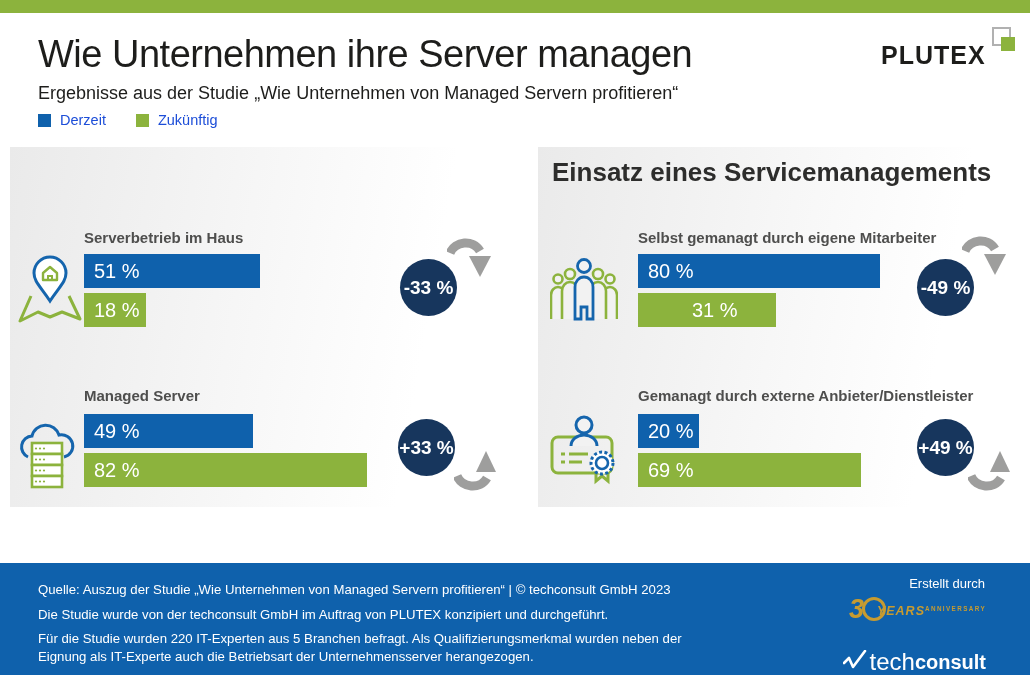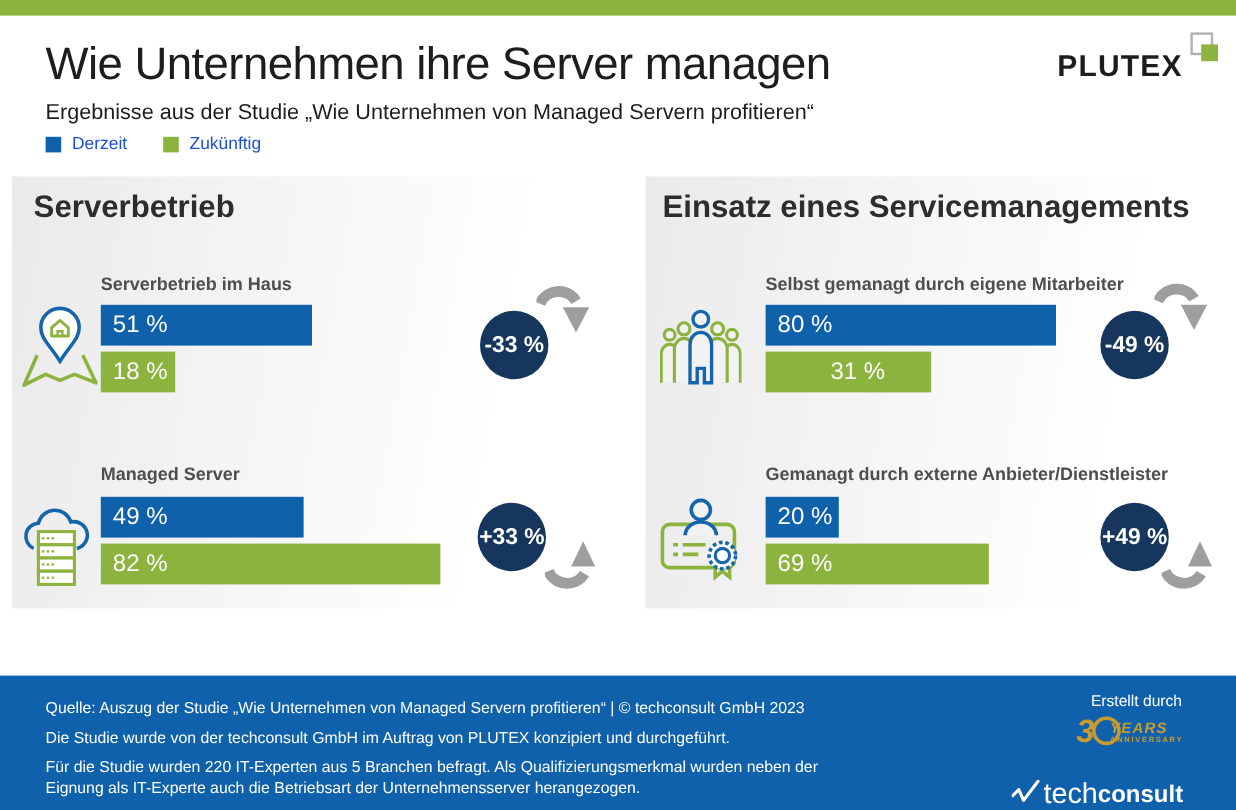--- a/index.html
+++ b/index.html
@@ -34,21 +34,21 @@
   
   .footer{left:0;top:563px;width:1030px;height:112px;background:#0F61AC;}
   .f-line{color:#ffffff;font-size:13.2px;white-space:nowrap;}
   .f-para{color:#ffffff;font-size:13.2px;line-height:18px;width:690px;}
   .erstellt{color:#ffffff;font-size:13px;}
   
   .tc{display:flex;flex-direction:column;align-items:flex-end;}
   .tc-anniv{display:flex;align-items:center;height:26px;margin-bottom:1px;}
   .tc-3{color:#C79B30;font-size:27px;font-weight:700;font-style:italic;line-height:26px;}
   .tc-0{width:18px;height:18px;border:3px solid #C79B30;border-radius:50%;margin-left:-2px;}
-  .tc-years-stack{display:flex;flex-direction:column;margin-left:-9px;margin-top:4px;}
+  .tc-years-stack{display:flex;flex-direction:row;margin-left:-9px;margin-top:4px;}
   .tc-years{color:#C79B30;font-size:12.5px;font-weight:700;font-style:italic;letter-spacing:1px;line-height:12px;}
   .tc-annivers{color:#C79B30;font-size:6.3px;font-weight:700;letter-spacing:1.4px;line-height:8px;}
   .tc-name{display:flex;align-items:center;margin-top:26px;}
   .tc-check{margin-right:3px;}
   .tc-light{color:#fff;font-size:24px;line-height:26px;}
   .tc-bold{color:#fff;font-size:20px;font-weight:700;line-height:26px;}
   .tc-tag{color:#fff;font-size:7.6px;font-weight:700;font-style:italic;letter-spacing:1.6px;margin-top:3px;}
 </style>
 </head>
 <body>
@@ -67,21 +67,20 @@
     <span class="swatch" style="background: rgb(140, 179, 61);"></span>
     <span class="legend-label">Zukünftig</span>
   </div>
 </div>
 
 <div class="abs plutex-text">PLUTEX</div>
 <div class="abs plutex-sq-gray"></div>
 <div class="abs plutex-sq-green"></div>
 
 <section class="abs panel panel-l">
-  <h2 class="abs panel-title" style="left:18px;top:10px;margin:0;">Serverbetrieb</h2>
 
   <div class="abs group-label" style="left:74px;top:82px;">Serverbetrieb im Haus</div>
   <div class="abs bar" style="left: 74px; top: 107px; width: 176px; background: rgb(15, 97, 172);">
     <span class="bar-label">51 %</span>
   </div>
   <div class="abs bar" style="left: 74px; top: 146px; width: 62px; background: rgb(140, 179, 61);">
     <span class="bar-label">18 %</span>
   </div>
   <div class="abs" style="left:8px;top:106px;">
     <svg width="64" height="72" viewBox="0 0 64 72">
@@ -173,21 +172,21 @@
     <svg width="44" height="52" viewBox="0 0 44 52">
       <path d="M3 16 C8 4 26 2 33 14" fill="none" stroke="#9E9E9D" stroke-width="9"></path>
       <polygon points="22,19 44,19 33,40" fill="#9E9E9D"></polygon>
     </svg>
   </div>
 
   <div class="abs group-label" style="left:100px;top:240px;">Gemanagt durch externe Anbieter/Dienstleister</div>
   <div class="abs bar" style="left: 100px; top: 267px; width: 61px; background: rgb(15, 97, 172);">
     <span class="bar-label">20 %</span>
   </div>
-  <div class="abs bar" style="left: 100px; top: 306px; width: 186px; background: rgb(140, 179, 61); text-align: right;">
+  <div class="abs bar" style="left: 100px; top: 306px; width: 223px; background: rgb(140, 179, 61); text-align: right;">
     <span class="bar-label">69 %</span>
   </div>
   <div class="abs" style="left:10px;top:266px;">
     <svg width="74" height="72" viewBox="0 0 74 72">
       <rect x="4" y="24" width="60" height="36" rx="6" fill="none" stroke="#8CB33D" stroke-width="3"></rect>
       <path d="M23 33 a13 11 0 0 1 26 0" fill="#f2f2f2" stroke="#1565AD" stroke-width="3"></path>
       <circle cx="36" cy="12" r="8" fill="#f2f2f2" stroke="#1565AD" stroke-width="3"></circle>
       <g stroke="#8CB33D" stroke-width="3">
         <line x1="13" y1="41" x2="17" y2="41"></line>
         <line x1="21" y1="41" x2="40" y2="41"></line>

